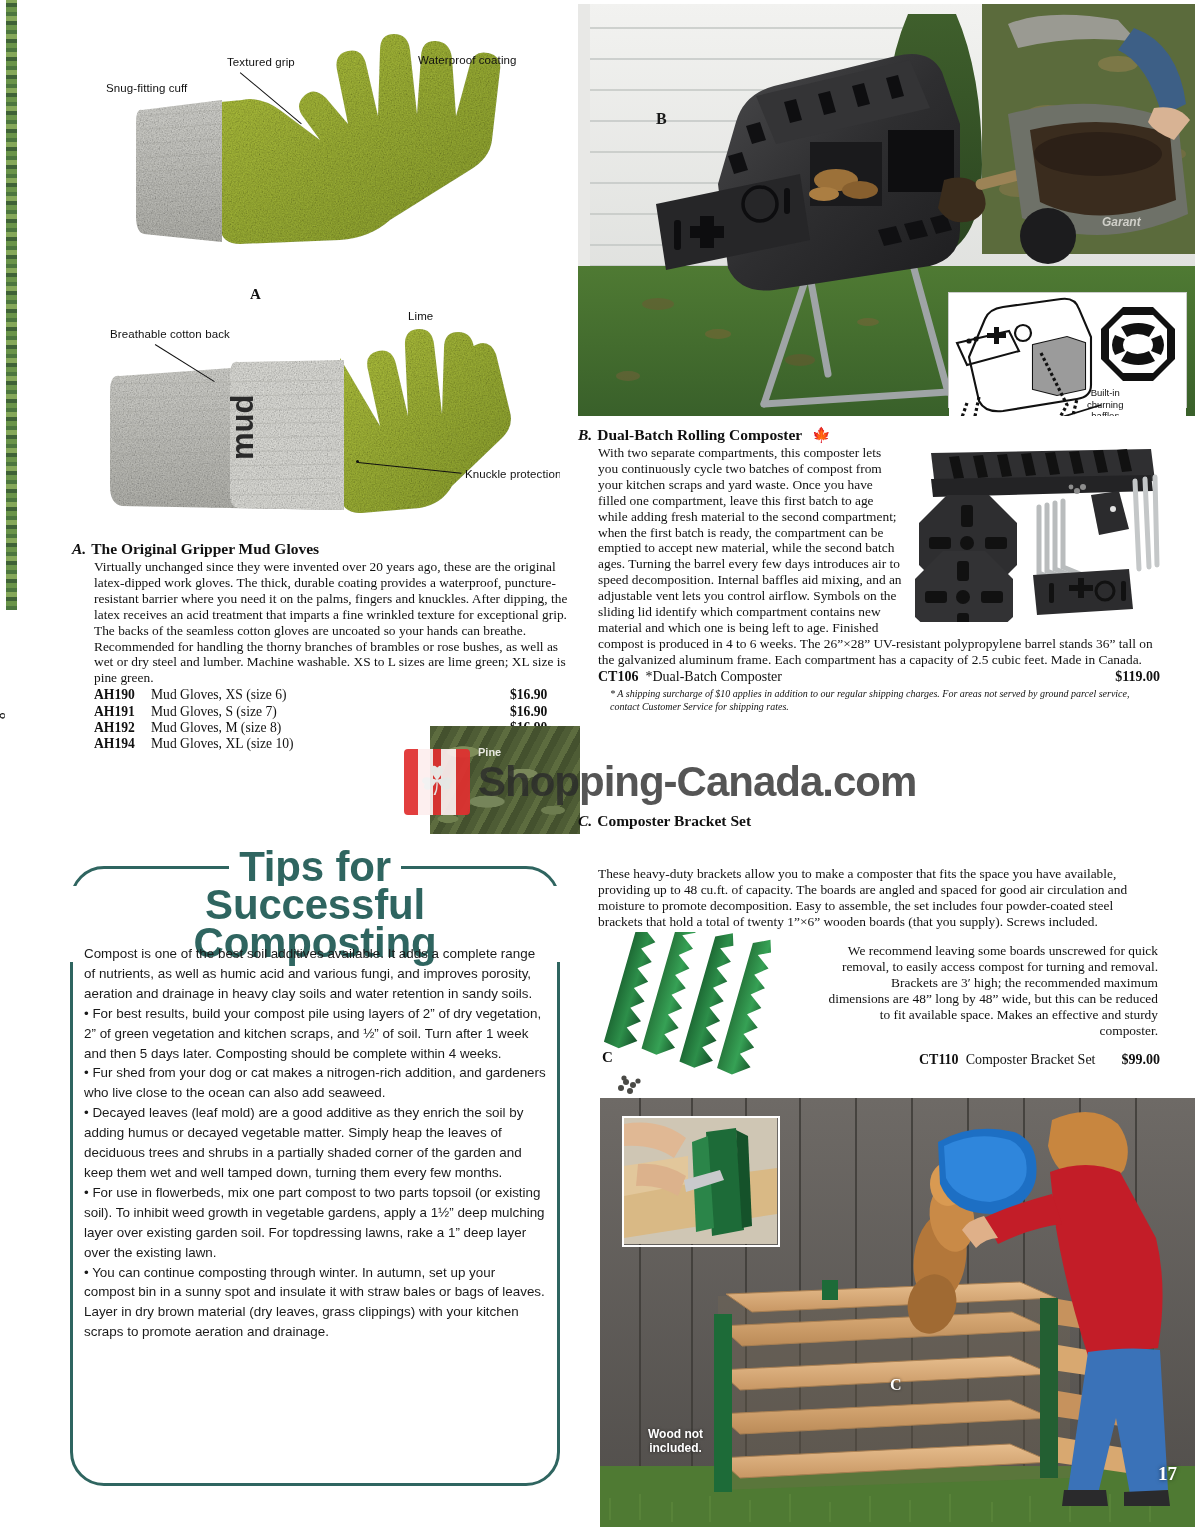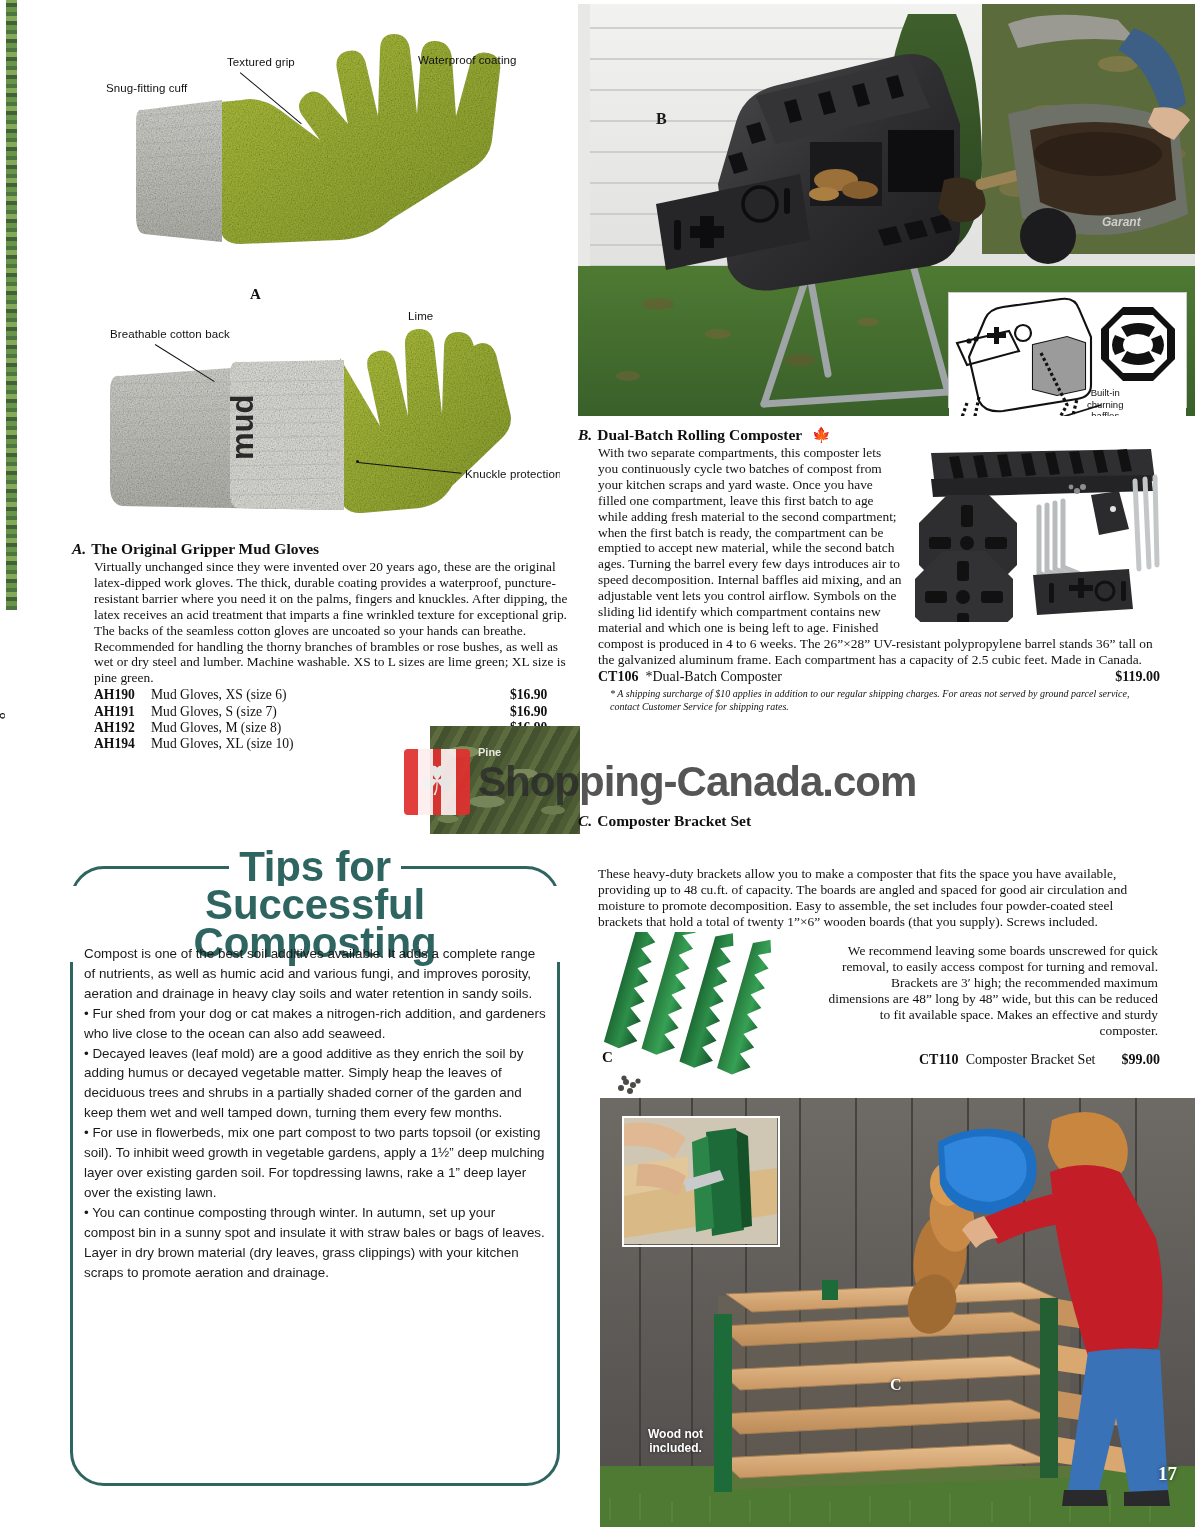--- a/index.html
+++ b/index.html
@@ -283,20 +283,21 @@
   <span class="swatch-label" style="left:48px; top:20px;">Pine</span>
 </div>
 
 <div id="tips-box"></div>
 <div id="tips-head-wrap">
   <span class="tips-title">Tips for</span>
   <span class="tips-title l2">Successful Composting</span>
 </div>
 <div id="tips-body">
   <p>Compost is one of the best soil additives available. It adds a complete range of nutrients, as well as humic acid and various fungi, and improves porosity, aeration and drainage in heavy clay soils and water retention in sandy soils.</p>
+  <p>• For best results, build your compost pile using layers of 2” of dry vegetation, 2” of green vegetation and kitchen scraps, and ½” of soil. Turn after 1 week and then 5 days later. Composting should be complete within 4 weeks.</p>
   <p>• Fur shed from your dog or cat makes a nitrogen-rich addition, and gardeners who live close to the ocean can also add seaweed.</p>
   <p>• Decayed leaves (leaf mold) are a good additive as they enrich the soil by adding humus or decayed vegetable matter. Simply heap the leaves of deciduous trees and shrubs in a partially shaded corner of the garden and keep them wet and well tamped down, turning them every few months.</p>
   <p>• For use in flowerbeds, mix one part compost to two parts topsoil (or existing soil). To inhibit weed growth in vegetable gardens, apply a 1½” deep mulching layer over existing garden soil. For topdressing lawns, rake a 1” deep layer over the existing lawn.</p>
   <p>• You can continue composting through winter. In autumn, set up your compost bin in a sunny spot and insulate it with straw bales or bags of leaves. Layer in dry brown material (dry leaves, grass clippings) with your kitchen scraps to promote aeration and drainage.</p>
 </div>
 
 <div class="photo" id="photo-composter">
   <svg width="617" height="412" viewBox="0 0 617 412" preserveAspectRatio="none">
     <defs>
       <linearGradient id="sid" x1="0" y1="0" x2="0" y2="1">

